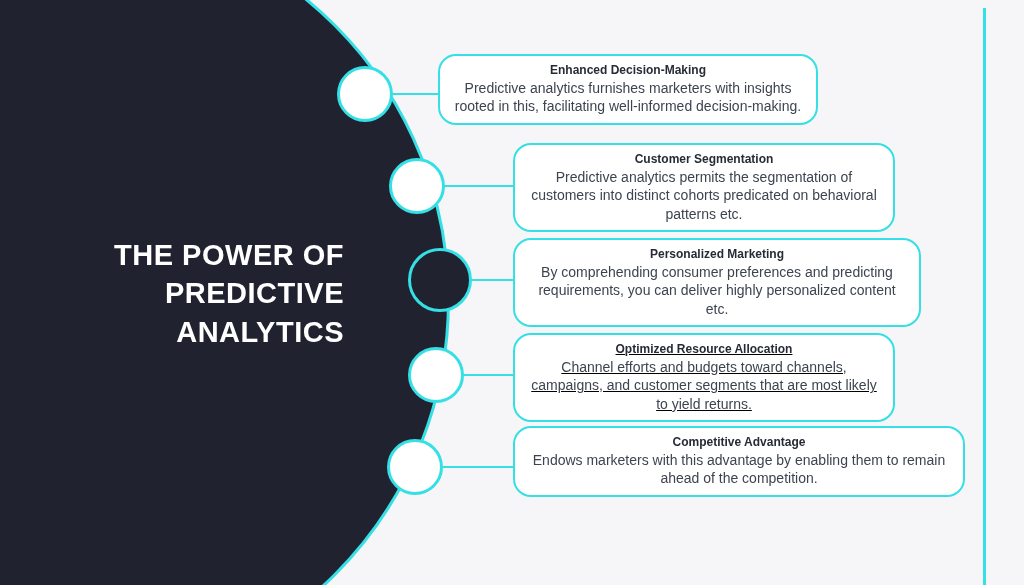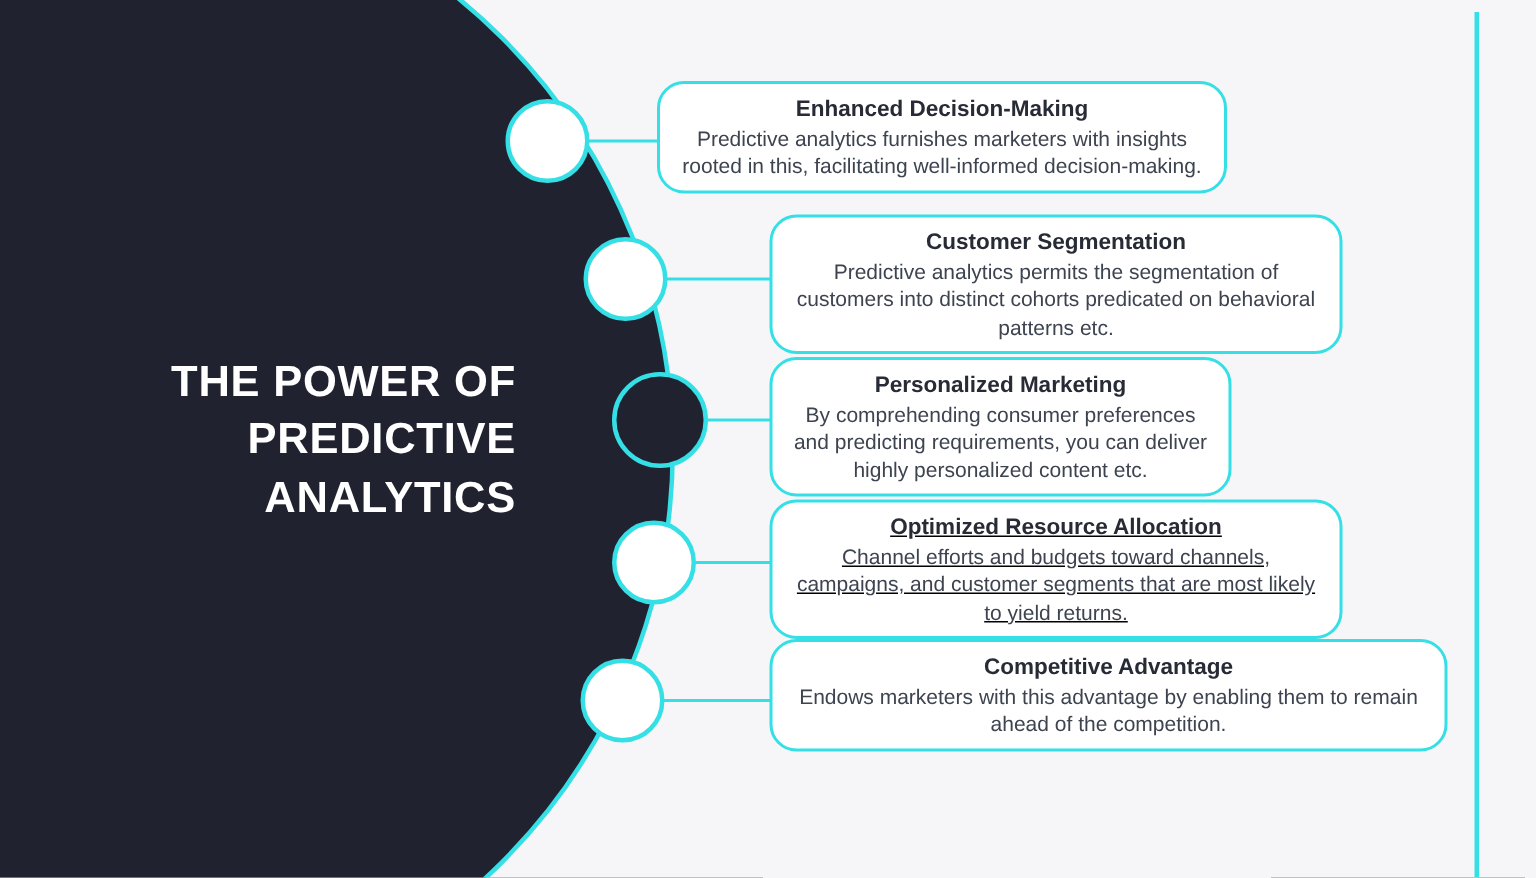--- a/index.html
+++ b/index.html
@@ -56,21 +56,21 @@
   .item-box {
     position: absolute;
     z-index: 2;
     background: #ffffff;
     border: 2px solid #35dfe6;
     border-radius: 18px;
     padding: 7px 14px;
     text-align: center;
   }
   .item-title {
-    font-size: 15px;
+    font-size: 12px;
     font-weight: bold;
     color: #272b35;
     line-height: 1.3;
   }
   .item-desc {
     font-size: 14px;
     color: #3d4450;
     line-height: 1.33;
   }
   .right-edge-line {
@@ -107,21 +107,21 @@
   <div class="item-box" style="left:438px; top:54px; width:380px;">
     <div class="item-title">Enhanced Decision-Making</div>
     <div class="item-desc">Predictive analytics furnishes marketers with insights rooted in this, facilitating well-informed decision-making.</div>
   </div>
 
   <div class="item-box" style="left:513px; top:143px; width:382px;">
     <div class="item-title">Customer Segmentation</div>
     <div class="item-desc">Predictive analytics permits the segmentation of customers into distinct cohorts predicated on behavioral patterns etc.</div>
   </div>
 
-  <div class="item-box" style="left:513px; top:238px; width:308px;">
+  <div class="item-box" style="left:513px; top:238px; width:408px;">
     <div class="item-title">Personalized Marketing</div>
     <div class="item-desc">By comprehending consumer preferences and predicting requirements, you can deliver highly personalized content etc.</div>
   </div>
 
   <div class="item-box" style="left:513px; top:333px; width:382px;text-decoration:underline;">
     <div class="item-title">Optimized Resource Allocation</div>
     <div class="item-desc">Channel efforts and budgets toward channels, campaigns, and customer segments that are most likely to yield returns.</div>
   </div>
 
   <div class="item-box" style="left:513px; top:426px; width:452px;">

